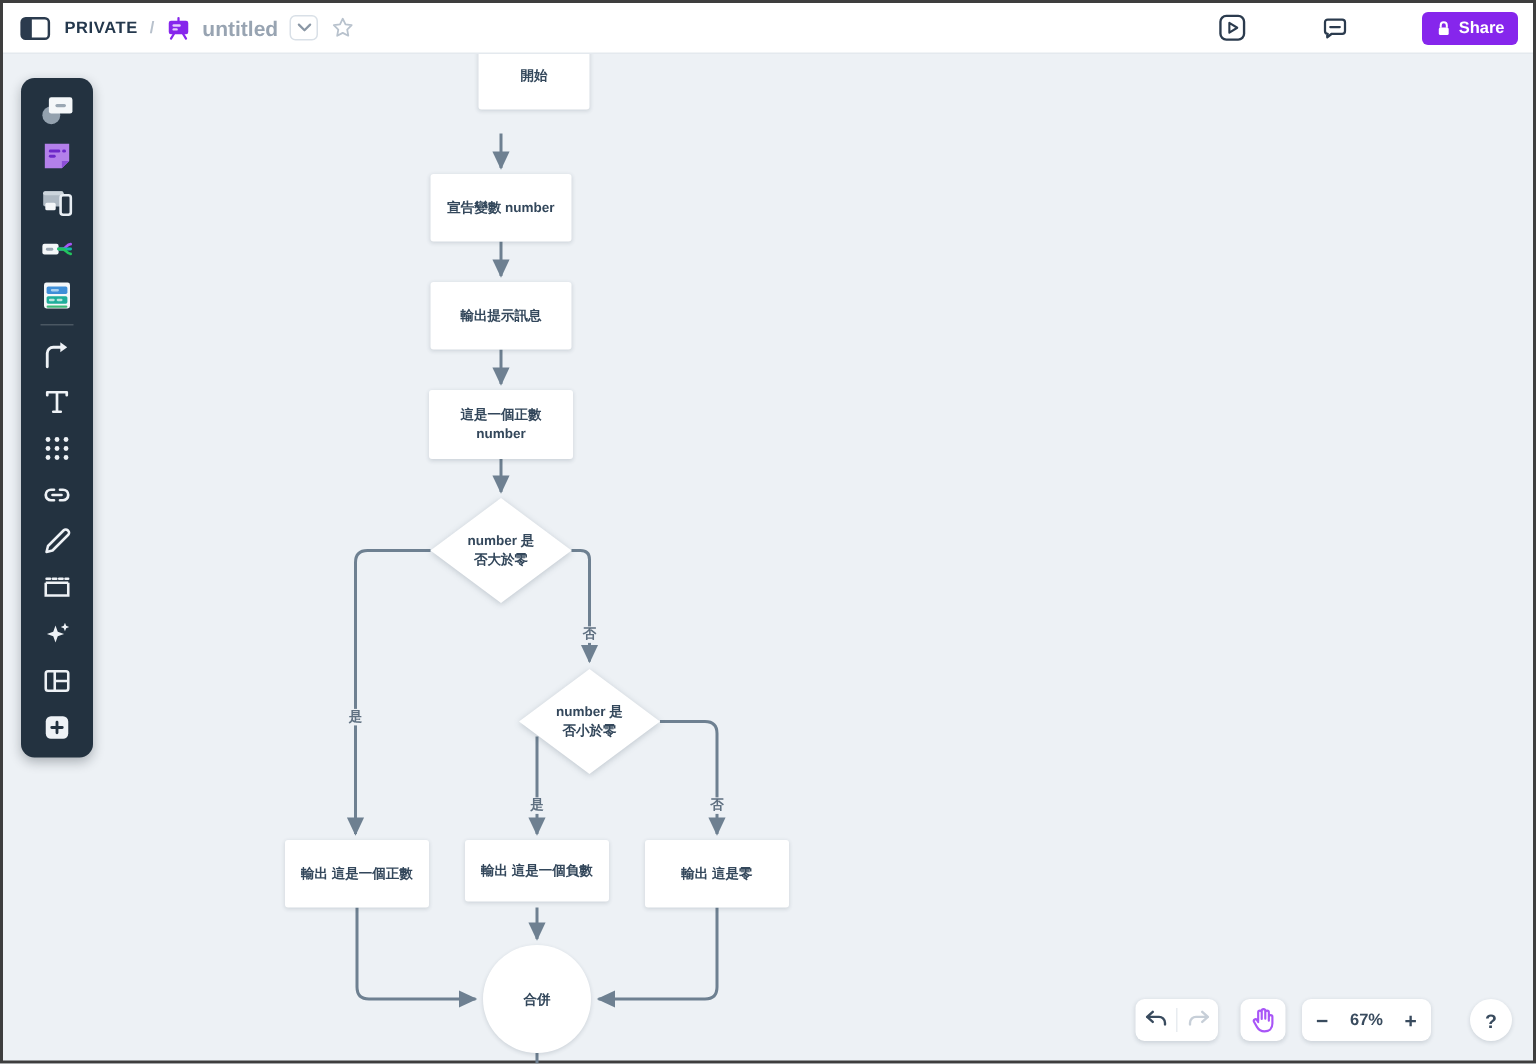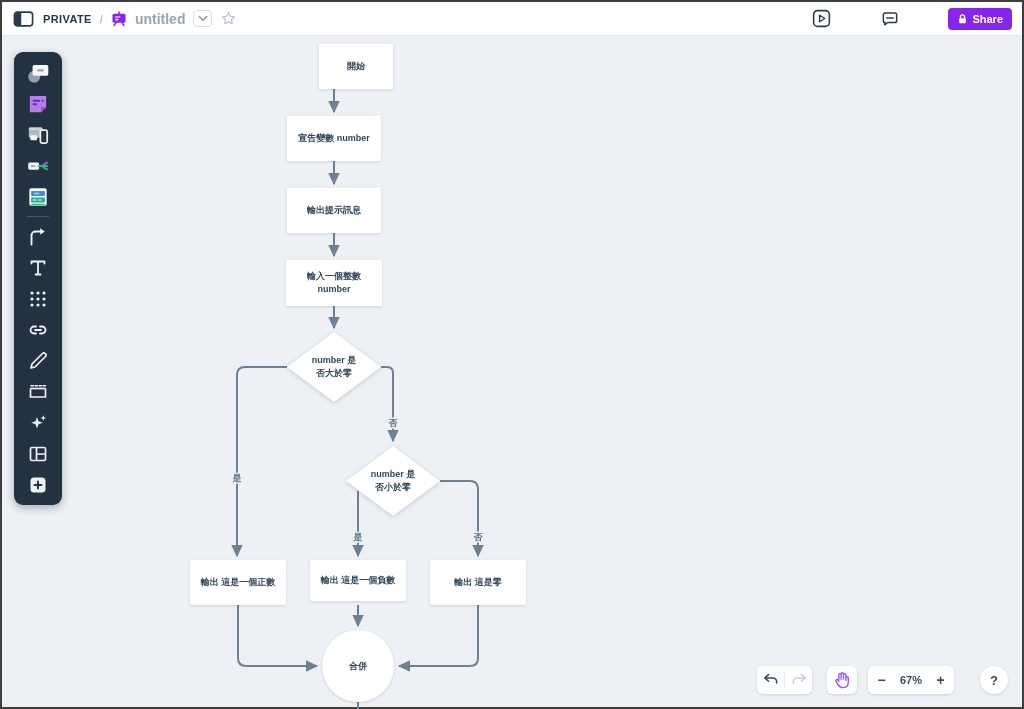--- a/index.html
+++ b/index.html
@@ -73,21 +73,21 @@
         <path d="M287 367 L245 367 Q237 367 237 375 L237 556" class="edge" marker-end="url(#arrow)"></path>
         <path d="M381 367 L387 367 Q393 367 393 373 L393 441" class="edge" marker-end="url(#arrow)"></path>
         <path d="M358 491 L358 556" class="edge" marker-end="url(#arrow)"></path>
         <path d="M440 481 L470 481 Q478 481 478 489 L478 556" class="edge" marker-end="url(#arrow)"></path>
         <path d="M238 605 L238 658 Q238 666 246 666 L317 666" class="edge" marker-end="url(#arrow)"></path>
         <path d="M358 605 L358 626" class="edge" marker-end="url(#arrow)"></path>
         <path d="M478 605 L478 658 Q478 666 470 666 L399 666" class="edge" marker-end="url(#arrow)"></path>
         <path d="M358 702 L358 709" class="edge"></path>
       </svg>
     <div id="node-layer">
-        <div class="node rect" style="left: 287px; top: 44px; width: 106px; height: 45px; padding-left: 32px;">
+        <div class="node rect" style="left: 287px; top: 28px; width: 106px; height: 45px; padding-left: 32px;">
           <div class="shape">
             <div class="txt">
               <div>開始</div>
             </div>
           </div>
         </div>
         <div class="node rect" style="left: 287px; top: 116px; width: 94px; height: 45px;">
           <div class="shape">
             <div class="txt">
               <div>宣告變數 number</div>
@@ -97,21 +97,21 @@
         <div class="node rect" style="left: 287px; top: 188px; width: 94px; height: 45px;">
           <div class="shape">
             <div class="txt">
               <div>輸出提示訊息</div>
             </div>
           </div>
         </div>
         <div class="node rect" style="left: 286px; top: 260px; width: 96px; height: 46px;">
           <div class="shape">
             <div class="txt">
-              <div>輸入一個整數</div>
+              <div>這是一個正數</div>
               <div>number</div>
             </div>
           </div>
         </div>
         <div class="node diamond" style="left: 287px; top: 332px; width: 94px; height: 70px;">
           <div class="shape">
             <div class="txt">
               <div>number 是</div>
               <div>否大於零</div>
             </div>

